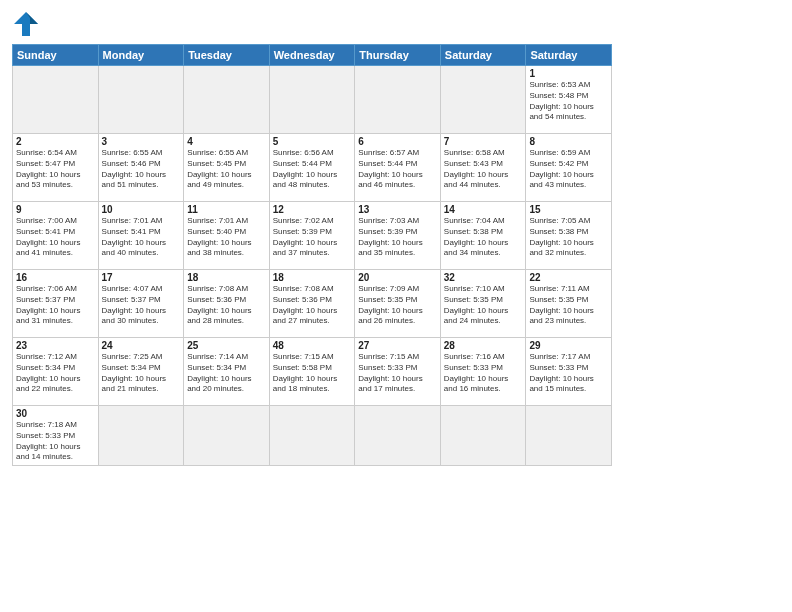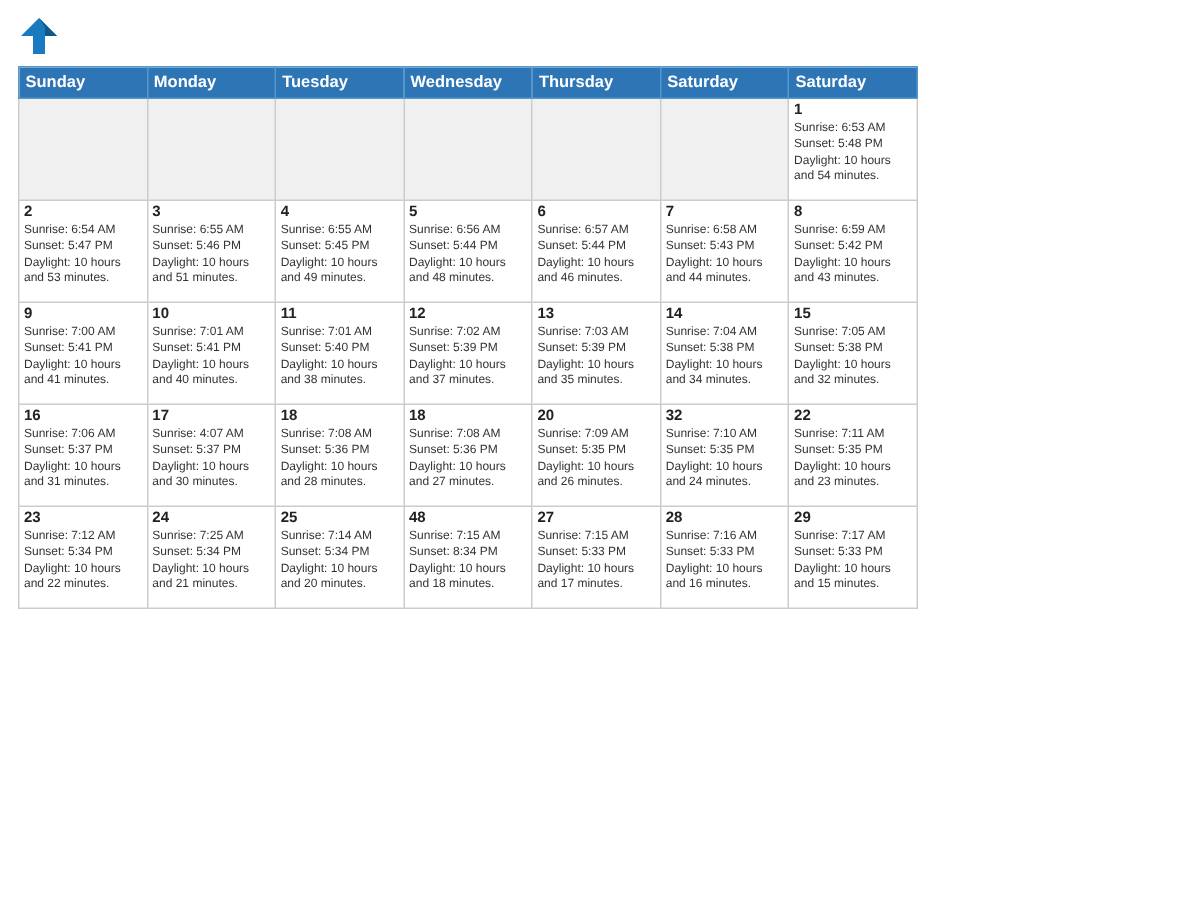--- a/index.html
+++ b/index.html
@@ -319,21 +319,21 @@
           <td>
             <span class="day-num">25</span>
             <div class="day-info">Sunrise: 7:14 AM
 Sunset: 5:34 PM
 Daylight: 10 hours
 and 20 minutes.</div>
           </td>
           <td>
             <span class="day-num">48</span>
             <div class="day-info">Sunrise: 7:15 AM
-Sunset: 8:34 PM
+Sunset: 5:58 PM
 Daylight: 10 hours
 and 18 minutes.</div>
           </td>
           <td>
             <span class="day-num">27</span>
             <div class="day-info">Sunrise: 7:15 AM
 Sunset: 5:33 PM
 Daylight: 10 hours
 and 17 minutes.</div>
           </td>
@@ -344,16 +344,31 @@
 Daylight: 10 hours
 and 16 minutes.</div>
           </td>
           <td>
             <span class="day-num">29</span>
             <div class="day-info">Sunrise: 7:17 AM
 Sunset: 5:33 PM
 Daylight: 10 hours
 and 15 minutes.</div>
           </td>
+        </tr>
+        <tr class="week-row-last">
+          <td>
+            <span class="day-num">30</span>
+            <div class="day-info">Sunrise: 7:18 AM
+Sunset: 5:33 PM
+Daylight: 10 hours
+and 14 minutes.</div>
+          </td>
+          <td class="empty"></td>
+          <td class="empty"></td>
+          <td class="empty"></td>
+          <td class="empty"></td>
+          <td class="empty"></td>
+          <td class="empty"></td>
         </tr>
       </tbody>
   </table>
 </div>
 
 </body></html>

